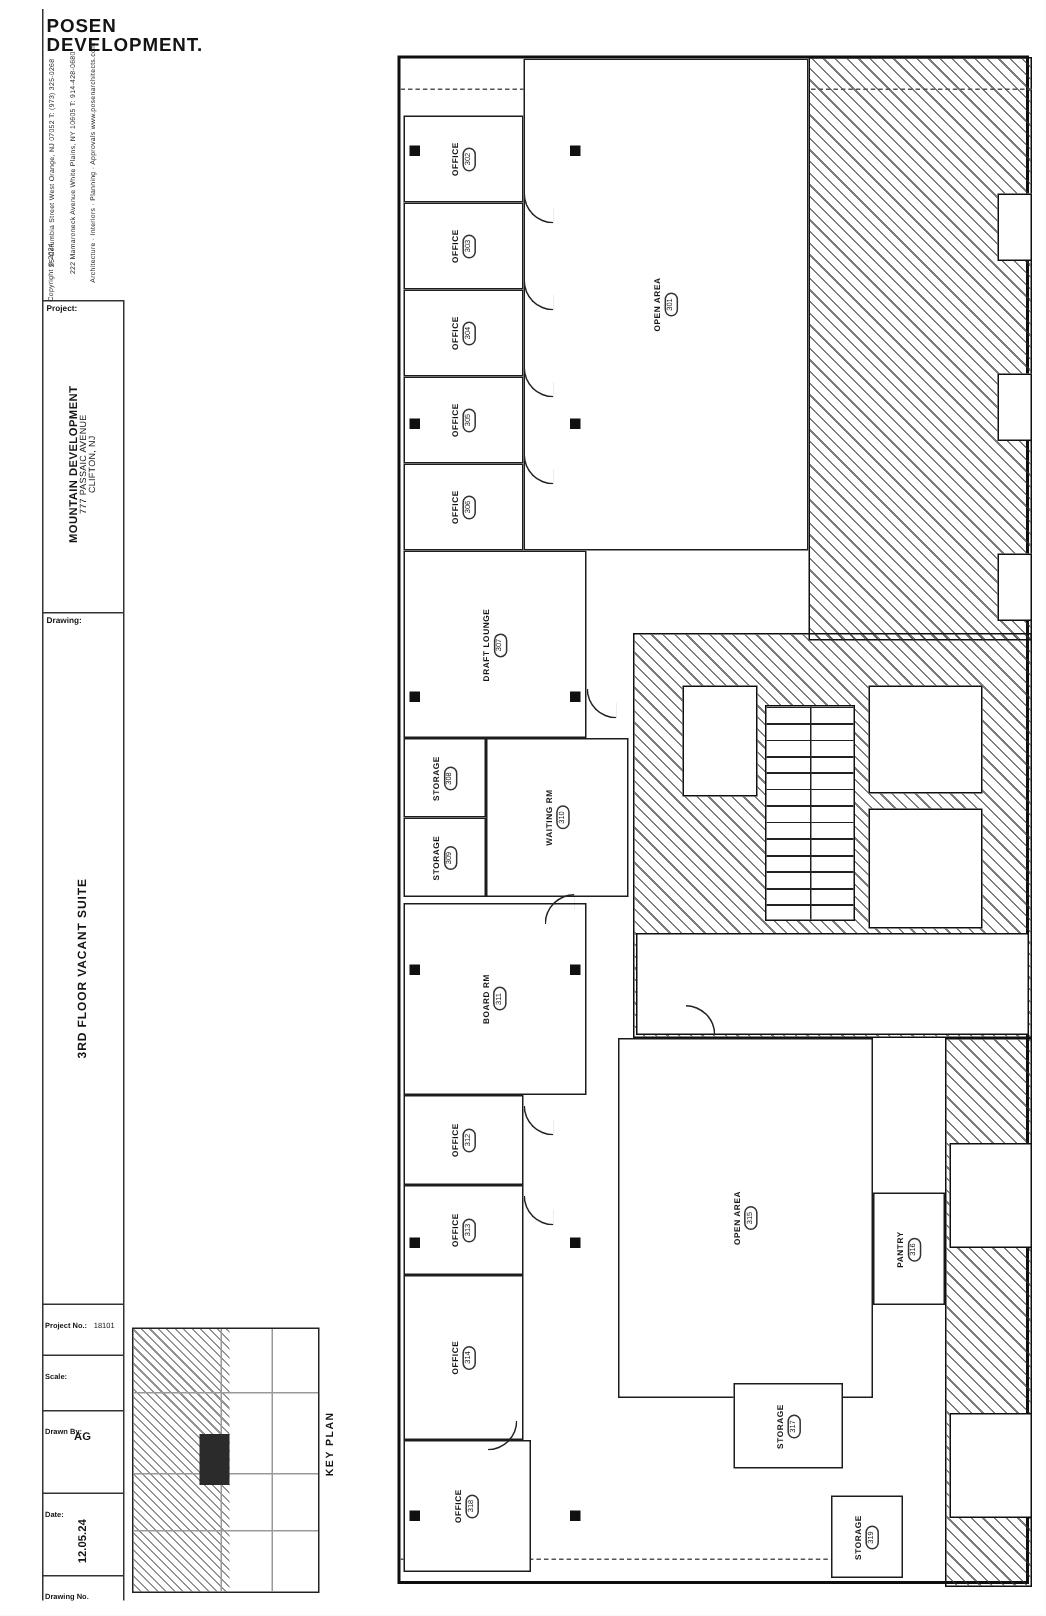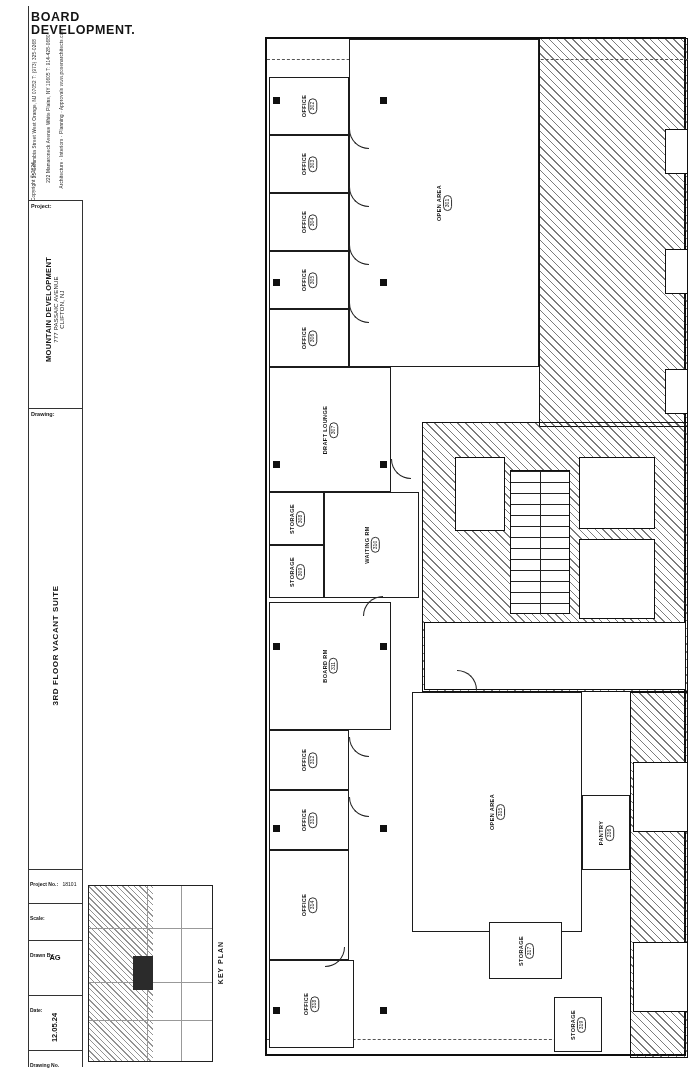--- a/index.html
+++ b/index.html
@@ -56,21 +56,21 @@
 <body>
 
 <div id="sheet">
 
   <div class="rule-v" style="left:28px;top:6px;height:1061px"></div>
   <div class="rule-v" style="left:82px;top:200px;height:867px"></div>
   <div class="rule-h" style="left:28px;top:200px;width:54px"></div>
   <div class="rule-h" style="left:28px;top:408px;width:54px"></div>
 
   <div id="firm-logo">
-    <div>BOARD</div>
+    <div>POSEN</div>
     <div>DEVELOPMENT.</div>
   </div>
 
   <div class="vwrap" style="left:28px;top:58px;width:12px;height:100px">
     <div class="vtext tiny-v">25 Columbia Street  West Orange, NJ 07052  T: (973) 325-0268</div>
   </div>
   <div class="vwrap" style="left:42px;top:58px;width:12px;height:100px">
     <div class="vtext tiny-v">222 Mamaroneck Avenue  White Plains, NY 10605  T: 914-428-0680</div>
   </div>
   <div class="vwrap" style="left:56px;top:58px;width:12px;height:100px">

